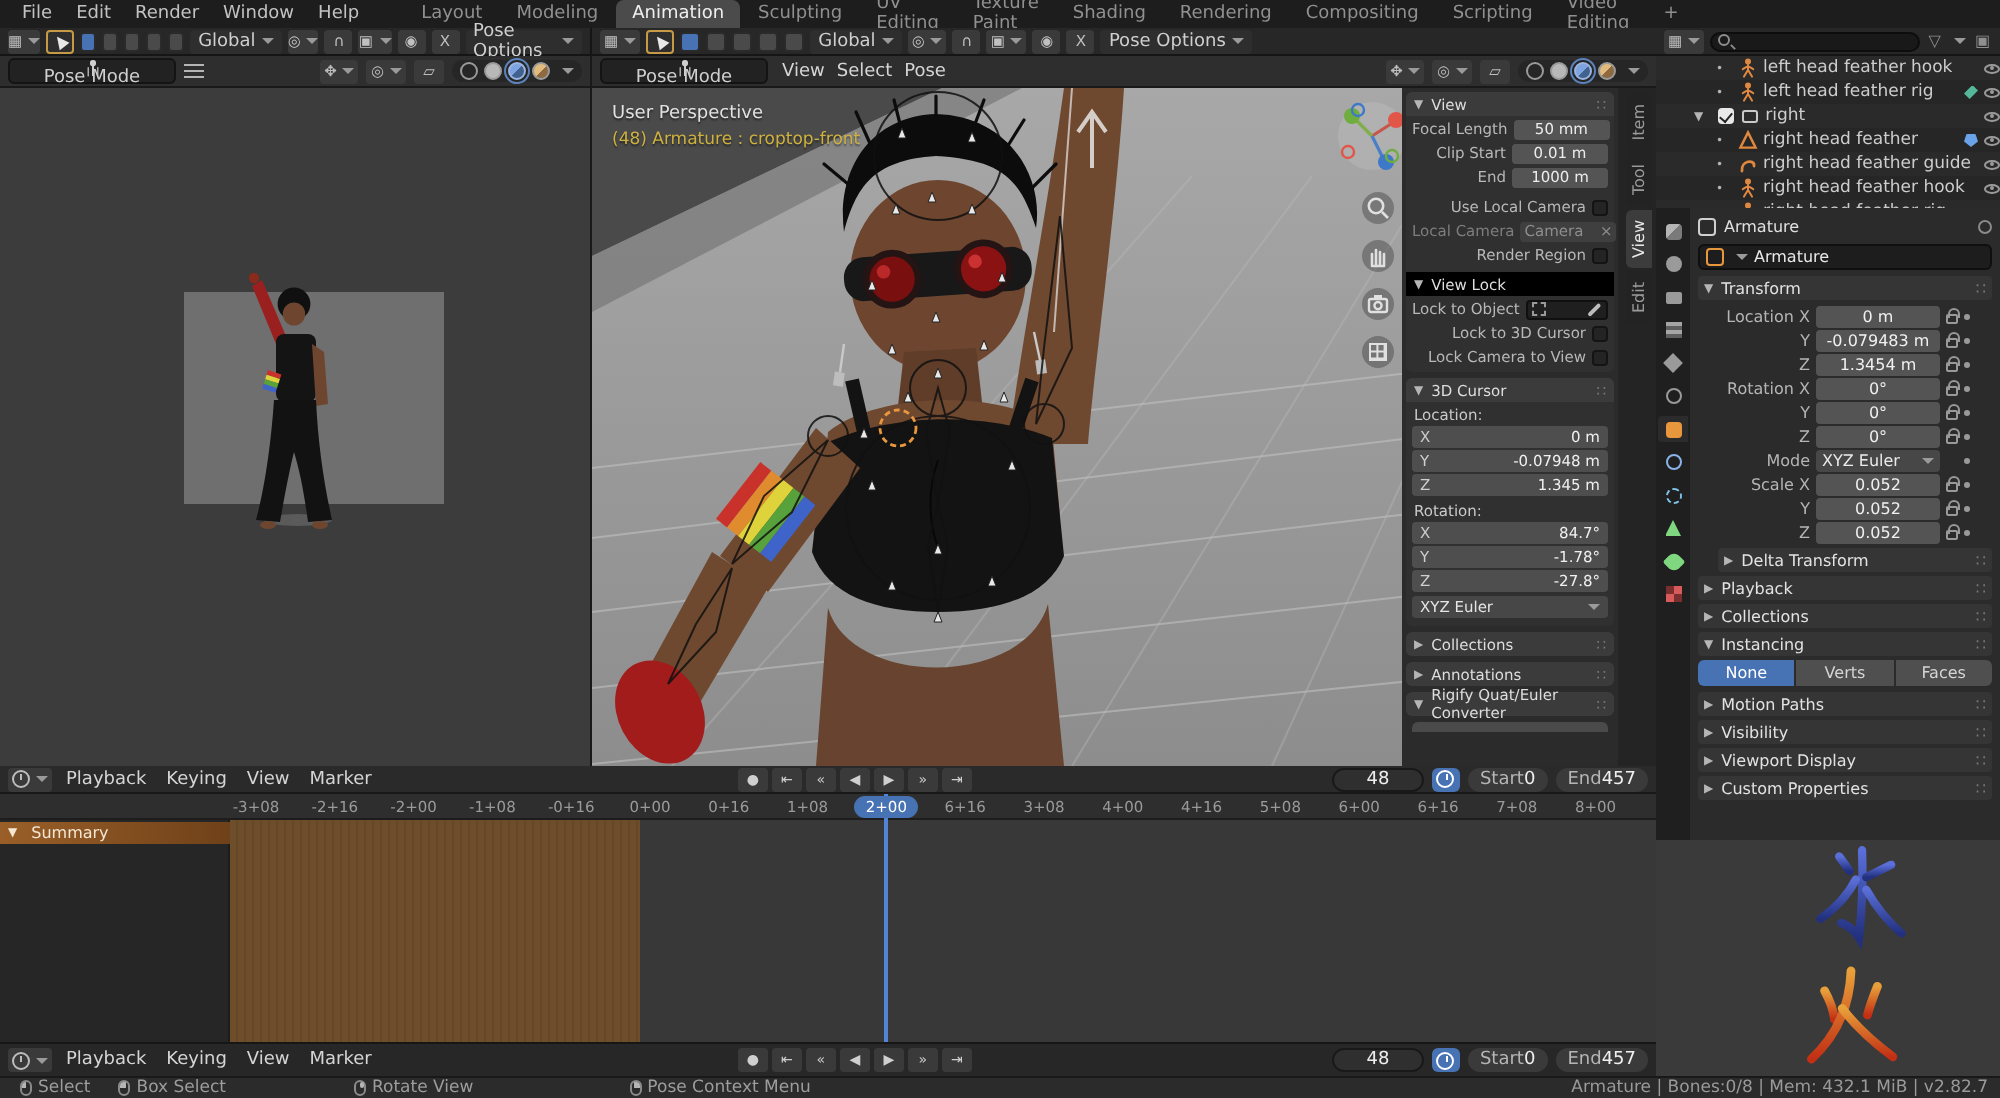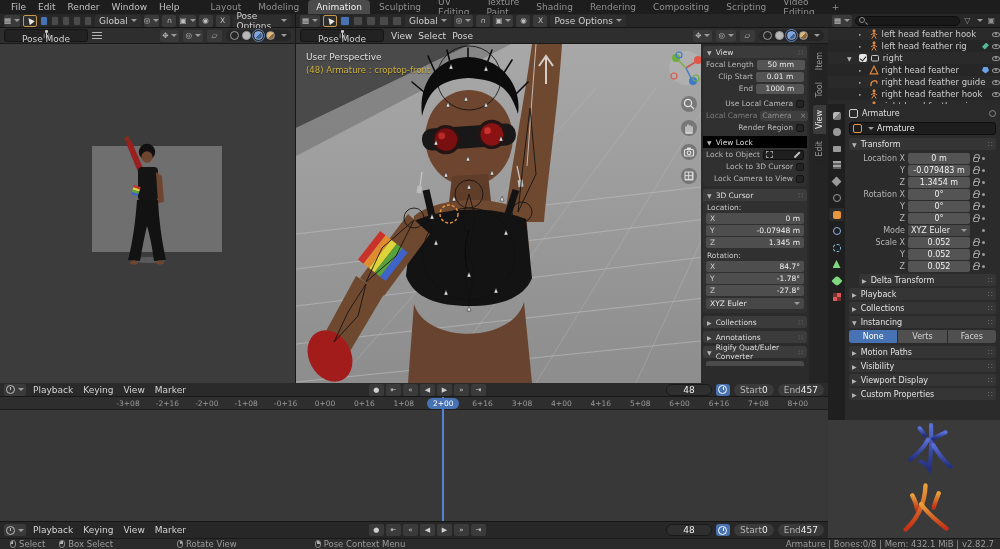--- a/index.html
+++ b/index.html
@@ -942,20 +942,29 @@
         <span class="tick" style="left: 482.6px;">6+16</span>
         <span class="tick" style="left: 522px;">3+08</span>
         <span class="tick" style="left: 561.4px;">4+00</span>
         <span class="tick" style="left: 600.8px;">4+16</span>
         <span class="tick" style="left: 640.2px;">5+08</span>
         <span class="tick" style="left: 679.6px;">6+00</span>
         <span class="tick" style="left: 719px;">6+16</span>
         <span class="tick" style="left: 758.4px;">7+08</span>
         <span class="tick" style="left: 797.8px;">8+00</span>
       </div>
+    <div id="tl-tracks">
+      <div id="key-block"></div>
+      <div id="tl-chan">
+        <div id="summary-row">
+            <span class="tri" style="color:#f3e6d2">▼</span>
+            <span>Summary</span>
+          </div>
+      </div>
+    </div>
     <div id="playhead" style="left: 442.2px;"></div>
     <div id="ph-pill" style="left: 443.2px;">2+00</div>
   </div>
 
   <div id="tl2-header" class="abs">
       <span class="tsbtn clockbtn">
         <span class="clock"></span>
         <span class="caret"></span>
       </span>
       <span class="hmenu">Playback</span>

